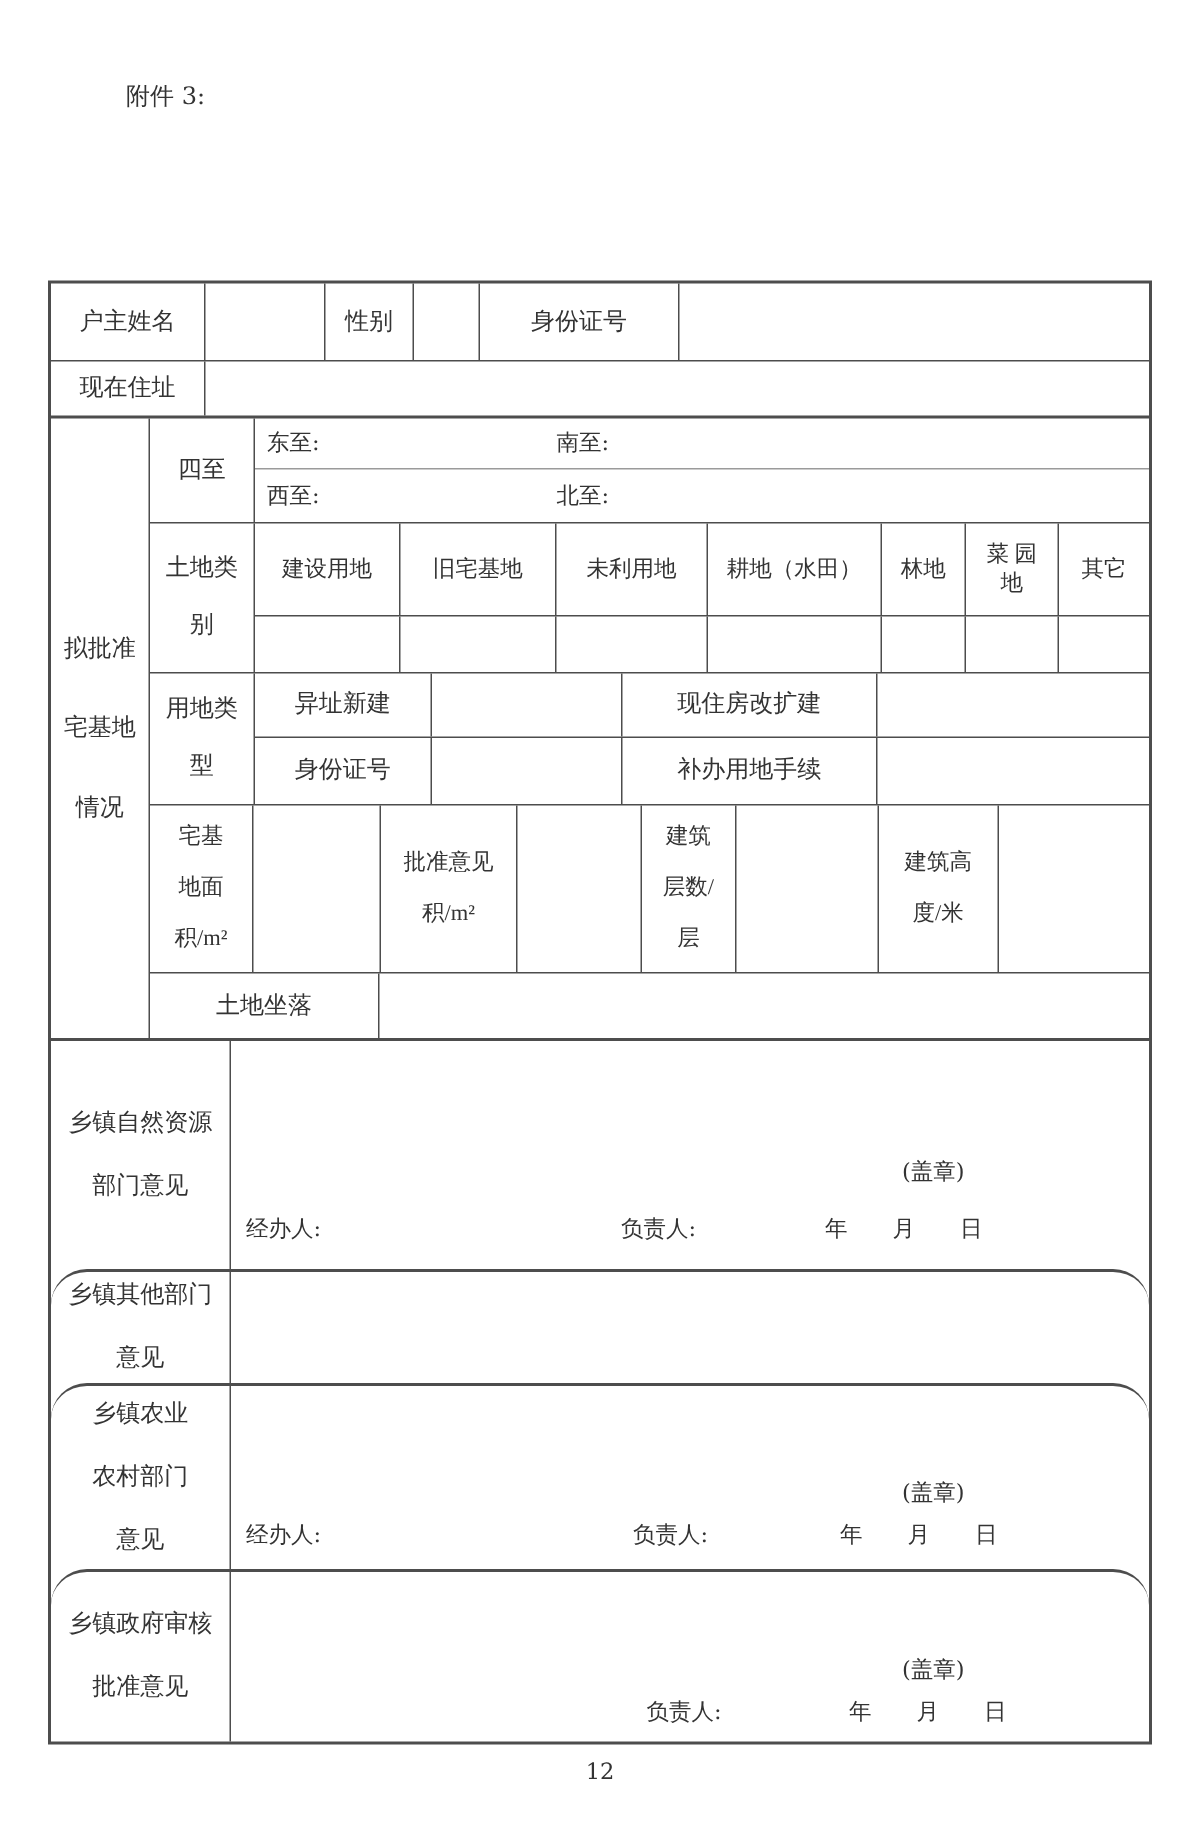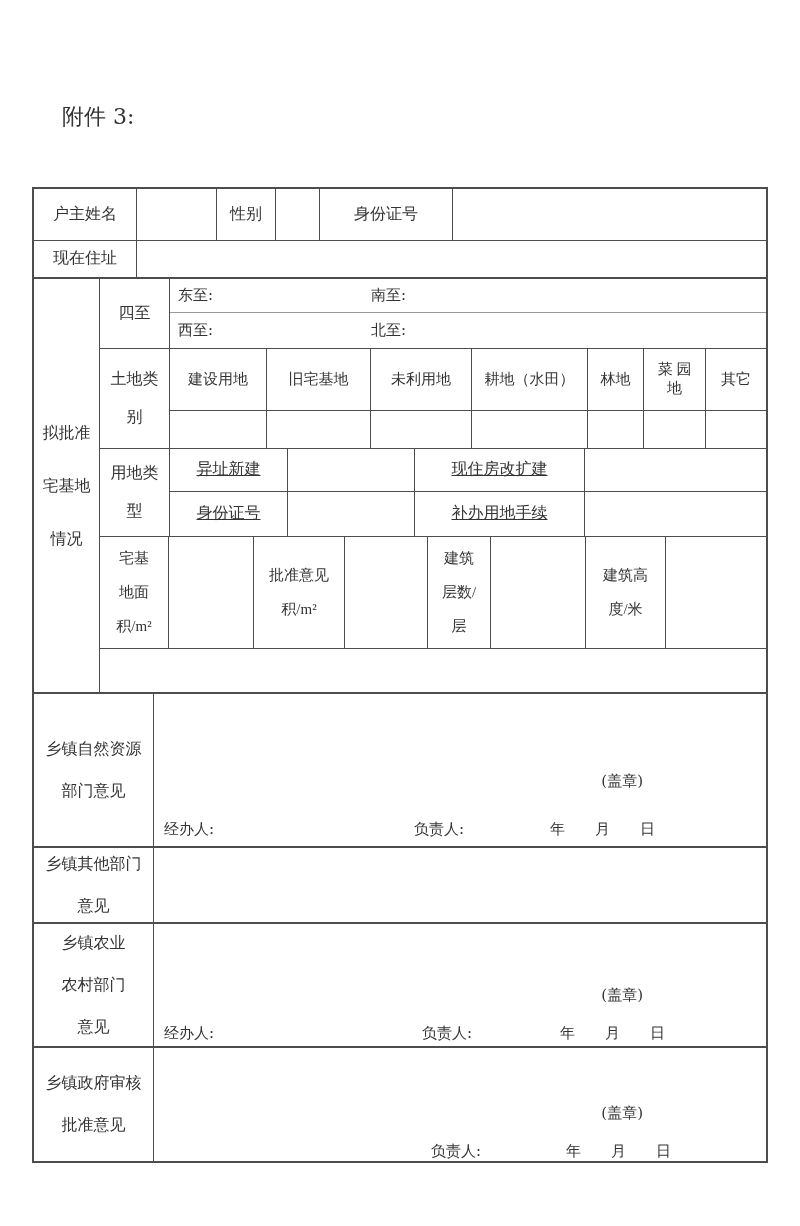--- a/index.html
+++ b/index.html
@@ -6,21 +6,21 @@
     --ink:#333;
     --bd:#4d4d4d;
     --bd-light:#9a9a9a;
   }
   *{box-sizing:border-box;margin:0;padding:0;}
   html,body{background:#fff;}
   .page{
     position:relative;width:800px;height:1226px;background:#fff;overflow:hidden;
     font-family:"DejaVu Serif","Liberation Serif",serif;color:var(--ink);
   }
-  .attach{position:absolute;left:62px;top:54px;font-size:22px;margin-top:48px;}
+  .attach{position:absolute;left:84px;top:54px;font-size:16px;}
   .doc-title{position:absolute;left:0;right:0;top:104px;text-align:center;font-size:27px;font-weight:bold;letter-spacing:1px;}
 
   .form-table{
     position:absolute;left:32px;top:187px;width:736px;height:976px;
     border:2px solid var(--bd);display:flex;flex-direction:column;
     font-size:16px;
   }
   .c{display:flex;align-items:center;justify-content:center;text-align:center;}
   .pre{white-space:pre-line;font-family:Liberation Serif, serif;}
   .br{border-right:1px solid var(--bd);}
@@ -41,35 +41,35 @@
   .sub-label{width:70px;line-height:38px;}
   .sub-rows{flex:1;display:flex;flex-direction:column;justify-content:center;}
   .bounds{height:70px;}
   .bounds .line{height:35px;display:flex;align-items:center;padding-left:8px;position:relative;font-size:15px;}
   .bounds .line .far{position:absolute;left:201px;}
   .bounds .line1{border-bottom:1px solid var(--bd-light);}
   .landcat{height:100px;}
   .landcat .hdr{height:62px;display:flex;border-bottom:1px solid var(--bd);font-size:15px;}
   .landcat .blank{flex:1;display:flex;}
   .usetype{height:88px;}
-  .usetype .uline{height:44px;display:flex;text-decoration:underline;}
+  .usetype .uline{height:44px;display:flex;}
   .usetype .uline:first-child{border-bottom:1px solid var(--bd);}
   .metrics{height:112px;display:flex;border-bottom:1px solid var(--bd);}
   .metrics .lbl{line-height:34px;font-size:15px;}
   .location{flex:1;display:flex;}
   .location .lbl{width:153px;}
 
   
   .secC{display:flex;}
-  .secC + .secC{border-top:2px solid var(--bd);}
+  .secC + .secC{border-top:2px solid var(--bd);border-radius:24px;}
   .secC-label{width:120px;line-height:42px;border-right:1px solid var(--bd);}
   .secC-body{flex:1;position:relative;}
   .stamp{position:absolute;right:123px;font-size:15px;}
   .sig{position:absolute;left:0;right:0;font-size:15px;}
-  .sig span{position:absolute;white-space:pre;margin-top:10px;}
+  .sig span{position:absolute;white-space:pre;}
 
   .page-num{position:absolute;left:0;right:0;top:1172px;text-align:center;font-size:15px;}
   .watermark{position:absolute;left:636px;top:1180px;display:flex;align-items:center;gap:6px;}
   .wm-text{
     font-size:21px;letter-spacing:2px;color:#d6d6d6;
     -webkit-text-stroke:0.9px #b3b3b3;
   }
 </style>
 </head>
 <body>
@@ -173,20 +173,21 @@
           <div class="c br pre lbl" style="width:63px">建筑
 层数/
 层</div>
           <div class="c br" style="width:95px"></div>
           <div class="c br pre lbl" style="width:80px">建筑高
 度/米</div>
           <div class="c fill"></div>
         </div>
 
         <div class="location">
+          <div class="c br lbl">土地坐落</div>
           <div class="c fill"></div>
         </div>
 
       </div>
     </div>
 
     <div class="secC" style="height:152px">
       <div class="secC-label c pre">乡镇自然资源
 部门意见</div>
       <div class="secC-body">
@@ -226,15 +227,16 @@
         <div class="stamp" style="top:56px">(盖章)</div>
         <div class="sig" style="top:84px">
           <span style="left:277px">负责人:</span>
           <span style="left:412px">年　　月　　日</span>
         </div>
       </div>
     </div>
 
   </div>
 
+  <div class="page-num">12</div>
 
 
 </div>
 
 </body></html>

